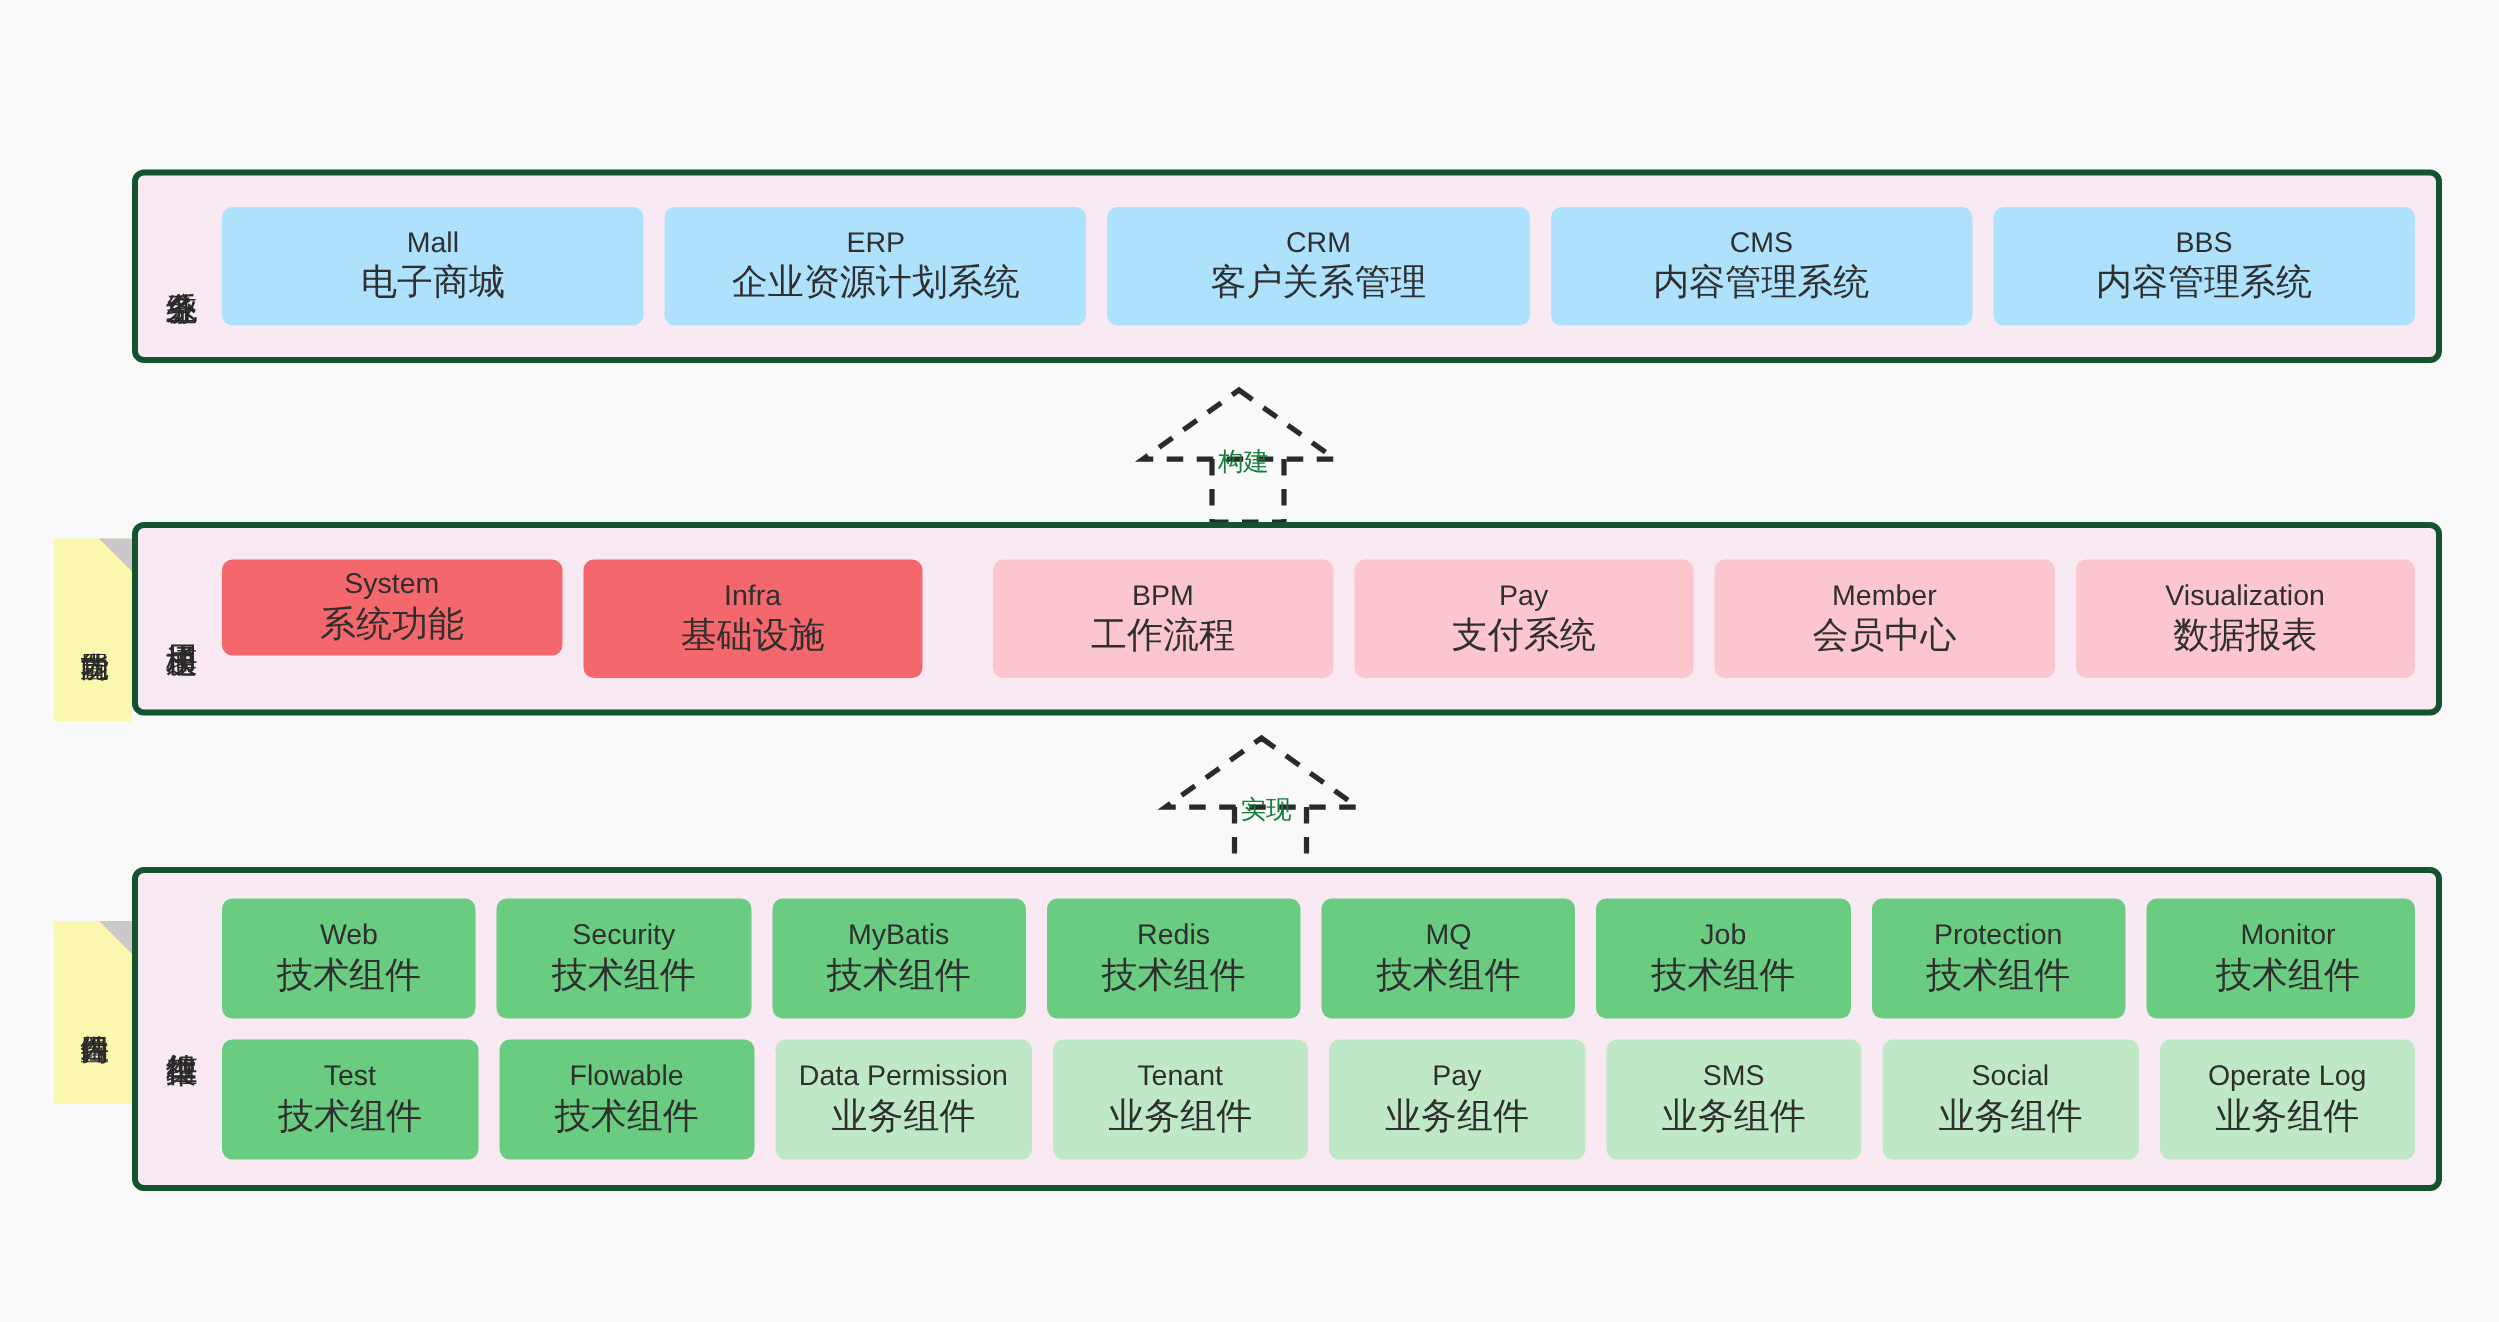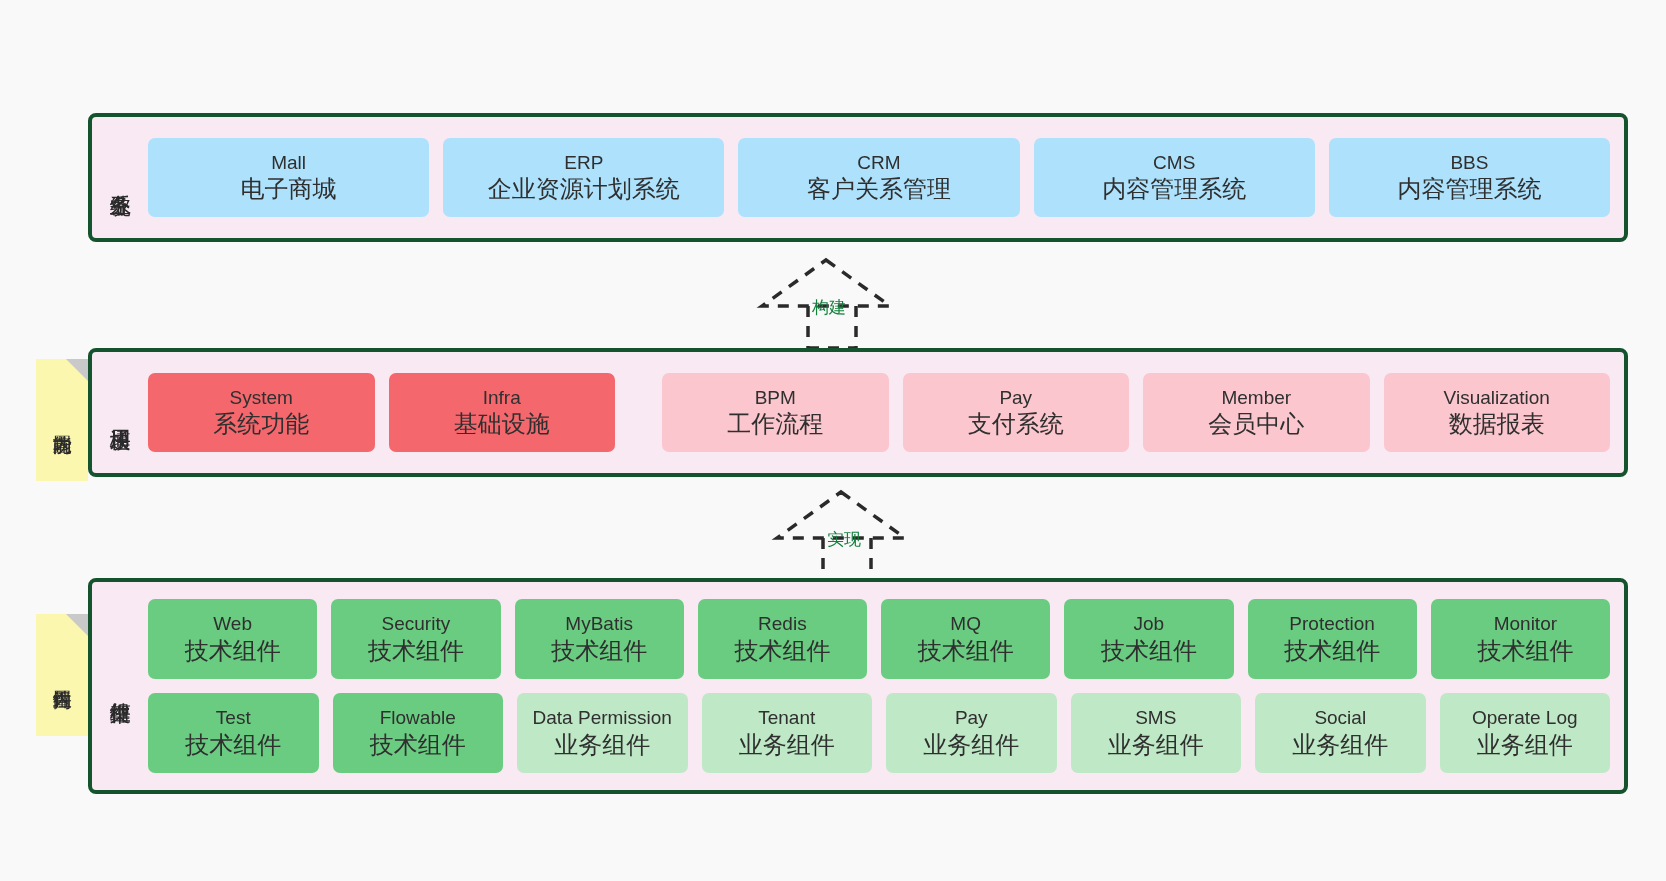--- a/index.html
+++ b/index.html
@@ -164,21 +164,21 @@
 
   <div class="sticky" style="left:36px; top:359px; width:52px; height:122px;">
     <span class="fold"></span>
     <span>内置功能</span>
   </div>
   <div class="layer" id="layer-1" style="left:88px; top:348px; width:1540px; height:129px;">
     <div class="layer-title">通用模块</div>
     <div class="layer-body">
       <div class="layer-grid">
           <div class="row">
-            <div class="cell c-red" style="height: 79px;">
+            <div class="cell c-red" style="height: 64px;">
               <div class="t1">System</div>
               <div class="t2">系统功能</div>
             </div>
             <div class="cell c-red" style="height: 79px;">
               <div class="t1">Infra</div>
               <div class="t2">基础设施</div>
             </div>
             <div class="cell c-pink" style="height: 79px; margin-left: 33px;">
               <div class="t1">BPM</div>
               <div class="t2">工作流程</div>

